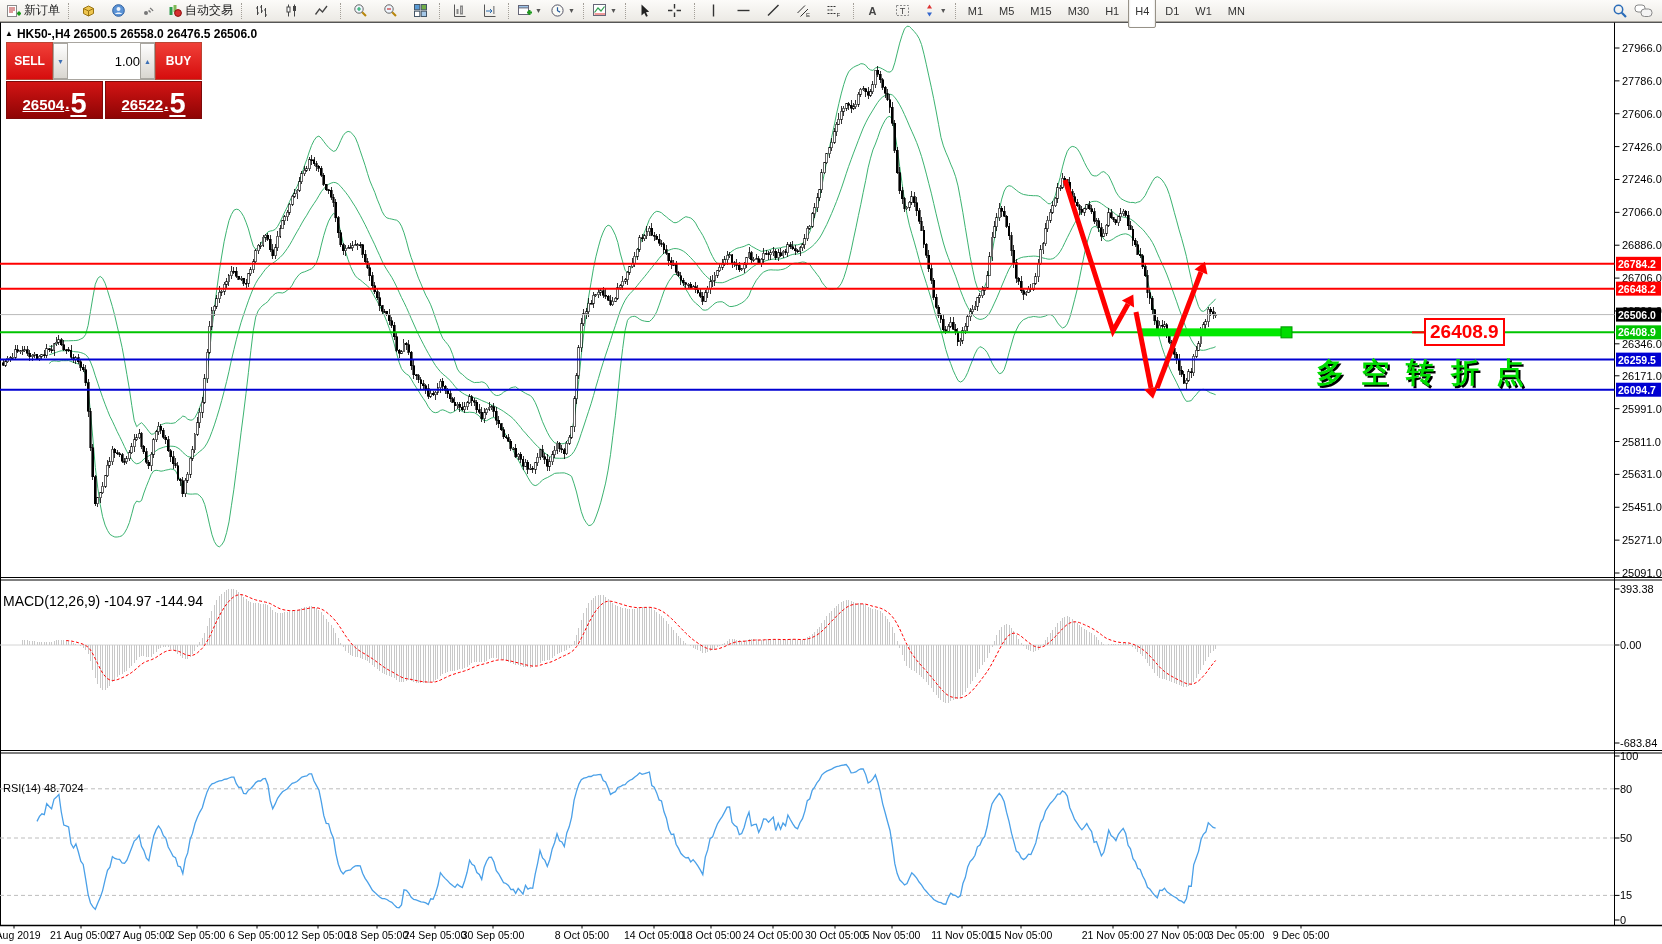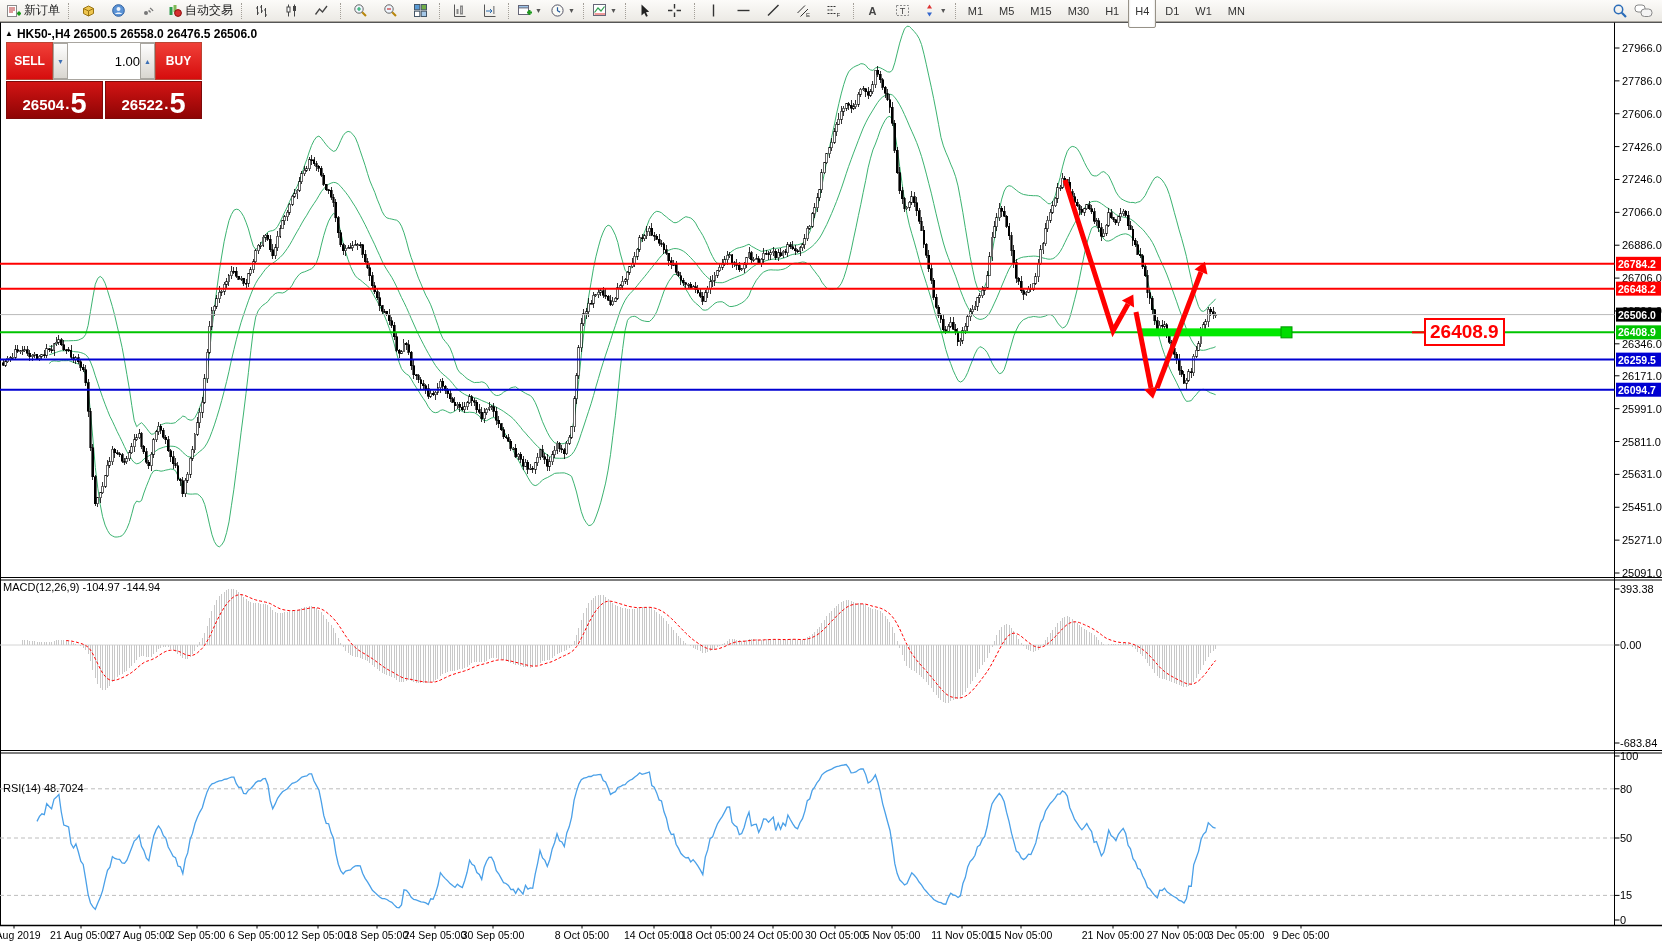--- a/index.html
+++ b/index.html
@@ -20,35 +20,35 @@
       border:1px solid transparent;margin:0 1px;border-radius:2px;}
   .tf.active{background:#fff;border:1px solid #979288;box-shadow:inset 0 1px 2px #c9c5bd;}
   .tb-right{margin-left:auto;display:flex;align-items:center;gap:6px;padding-right:6px;}
   
   #chart{position:absolute;left:0;top:0;z-index:1;}
   
   .overlay{position:absolute;z-index:3;}
   #chart-title{left:5px;top:27px;display:flex;align-items:center;gap:4px;
     font-size:12px;font-weight:bold;color:#000;}
   #chart-title .tri{font-size:8px;line-height:1;}
-  #macd-label{left:3px;top:581px;font-size:11px;color:#000;}
+  #macd-label{left:3px;top:593px;font-size:14px;color:#000;}
   #rsi-label{left:3px;top:756px;font-size:11px;color:#000;margin-top:26px;}
   
   #trade-panel{left:6px;top:42px;width:196px;z-index:4;}
   .tp-row1{display:flex;height:38px;}
   .tp-sell,.tp-buy{width:47px;border:1px solid #b43;color:#fff;font-weight:bold;font-size:12px;
      display:flex;align-items:center;justify-content:center;
      background:linear-gradient(180deg,#f04038,#d60d0d);}
   .tp-vol{flex:1;display:flex;border-top:1px solid #a9a6a0;border-bottom:1px solid #a9a6a0;background:#fff;}
   .vol-btn{width:15px;border:1px solid #a9a6a0;background:linear-gradient(180deg,#fefefe,#d9d6d0);
      font-size:7px;color:#3b6fb5;display:flex;align-items:center;justify-content:center;padding:0;}
   .vol-val{flex:1;font-size:13px;color:#000;display:flex;align-items:center;justify-content:flex-end;}
   .tp-row2{display:flex;gap:2px;margin-top:1px;height:38px;}
   .tp-price{flex:1;color:#fff;display:flex;align-items:flex-end;justify-content:center;
-     background:linear-gradient(180deg,#d31414,#8e0404);border:1px solid #7d0a0a;padding-bottom:2px;}
+     background:linear-gradient(180deg,#d31414,#8e0404);border:1px solid #7d0a0a;padding-bottom:2px;text-decoration:underline;}
   .p-main{font-size:15px;font-weight:bold;line-height:1;margin-bottom:4px;}
   .p-big{font-size:29px;font-weight:bold;line-height:0.9;}
   .p-dot{font-size:15px;font-weight:bold;margin:0 1px 4px 1px;}
   
   #price-flag{left:1424px;top:318px;border:2px solid #f00;background:#fff;color:#f00;
      font-size:19px;font-weight:bold;padding:0 4px;line-height:24px;}
   #annotation{left:1316px;top:354px;font-size:28px;font-weight:bold;color:#00dd00;
      letter-spacing:17px;white-space:nowrap;text-shadow:2px 2px 0 #000;}
 </style>
 </head>
@@ -1940,13 +1940,14 @@
         <span class="p-main">26522</span>
           <span class="p-dot">.</span>
           <span class="p-big">5</span>
       </div>
     </div>
   </div>
 
   <div class="overlay" id="macd-label">MACD(12,26,9) -104.97 -144.94</div>
   <div class="overlay" id="rsi-label">RSI(14) 48.7024</div>
   <div class="overlay" id="price-flag">26408.9</div>
+  <div class="overlay" id="annotation">多空转折点</div>
 </div>
 
 </body></html>

